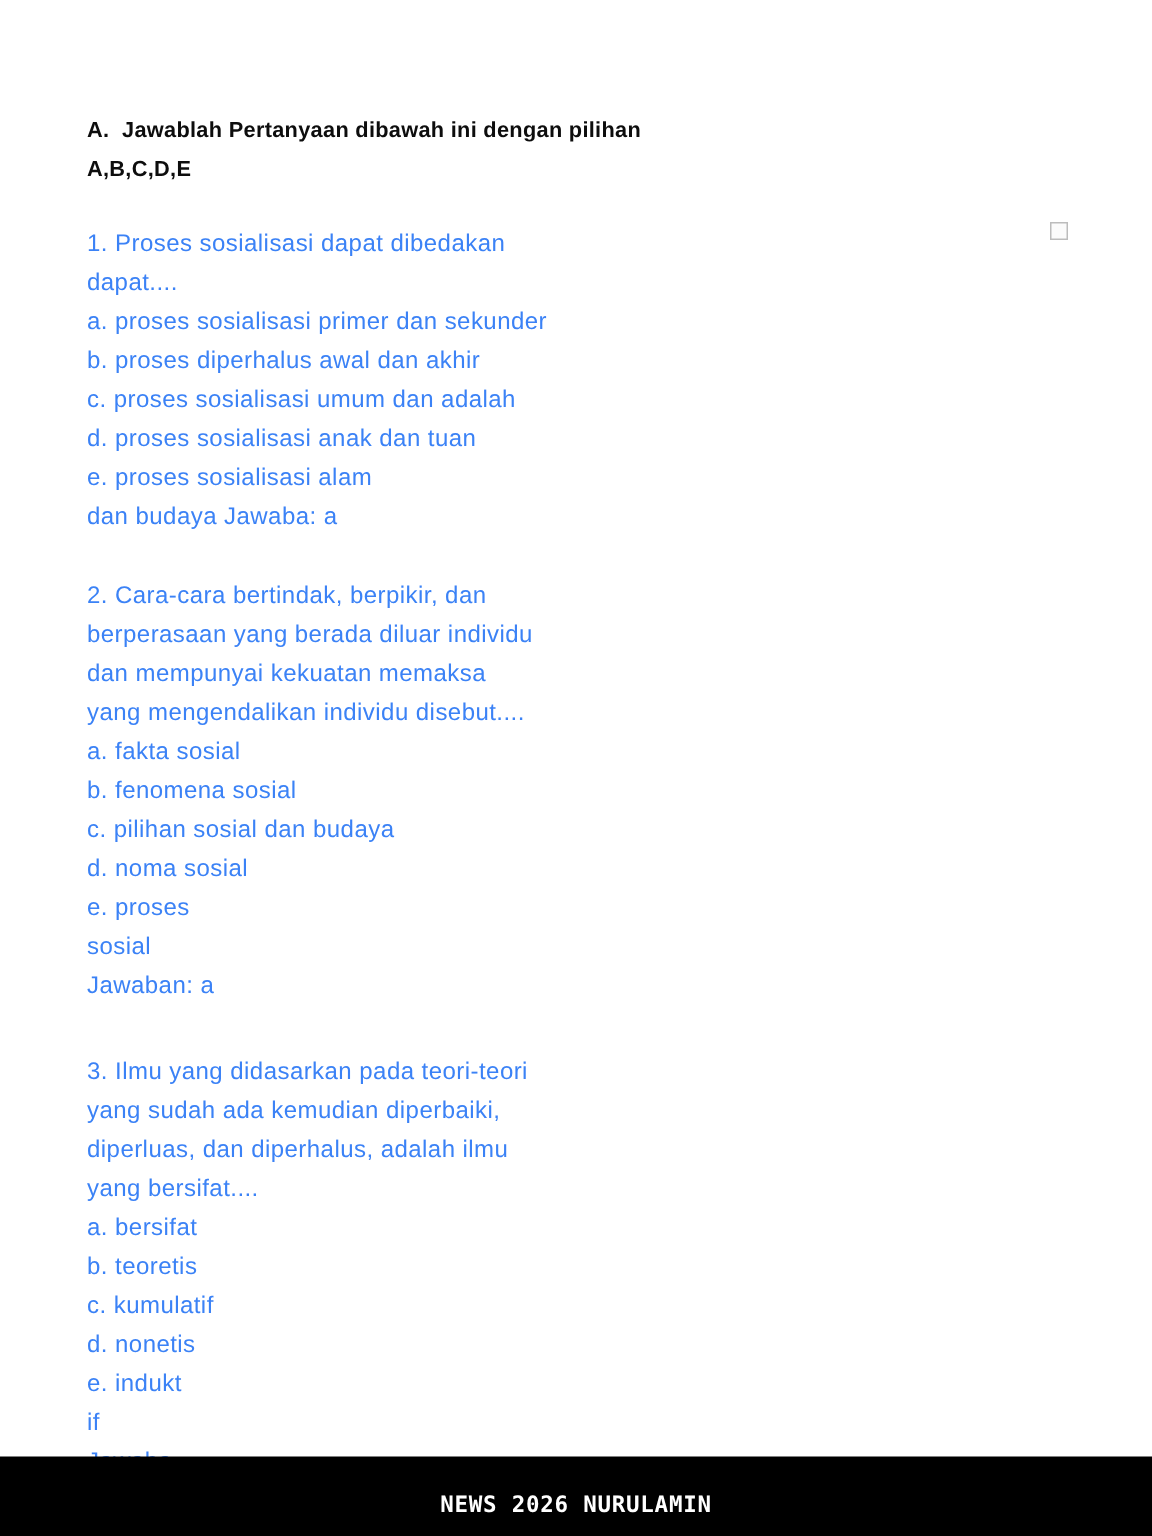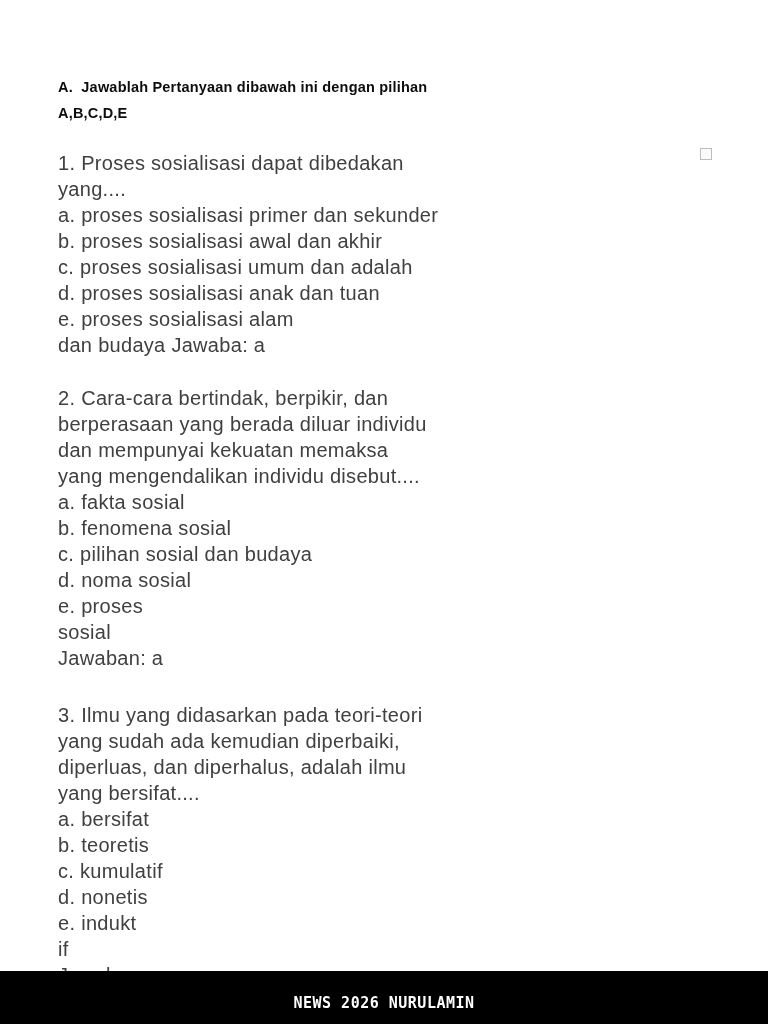--- a/index.html
+++ b/index.html
@@ -20,23 +20,23 @@
   .heading {
     font-family: "Liberation Sans", sans-serif;
     font-weight: bold;
     font-size: 14.5px;
     line-height: 26px;
     color: #0d0d0d;
     letter-spacing: 0.2px;
   }
   .heading .tline { white-space: pre-wrap; }
   .question {
-    font-size: 20px;
+    font-size: 16px;
     line-height: 26px;
-    color: #404040;
+    color: #3b82f6;
     letter-spacing: 0.3px;
   }
   .tline { white-space: pre-wrap; }
   .spacer-1 { height: 24px; }
   .spacer-2 { height: 27px; }
   .spacer-3 { height: 31px; }
   .ph-square {
     position: absolute;
     left: 700px;
     top: 148px;
@@ -73,23 +73,23 @@
 
     <div class="heading">
       <div class="tline">A.&nbsp; Jawablah Pertanyaan dibawah ini dengan pilihan</div>
       <div class="tline">A,B,C,D,E</div>
     </div>
 
     <div class="spacer-1"></div>
 
     <div class="question">
         <div class="tline">1. Proses sosialisasi dapat dibedakan</div>
-        <div class="tline">yang....</div>
+        <div class="tline">dapat....</div>
         <div class="tline">a. proses sosialisasi primer dan sekunder</div>
-        <div class="tline">b. proses sosialisasi awal dan akhir</div>
+        <div class="tline">b. proses diperhalus awal dan akhir</div>
         <div class="tline">c. proses sosialisasi umum dan adalah</div>
         <div class="tline">d. proses sosialisasi anak dan tuan</div>
         <div class="tline">e. proses sosialisasi alam</div>
         <div class="tline">dan budaya Jawaba: a</div>
       </div>
 
     <div class="spacer-2"></div>
 
     <div class="question">
         <div class="tline">2. Cara-cara bertindak, berpikir, dan</div>

